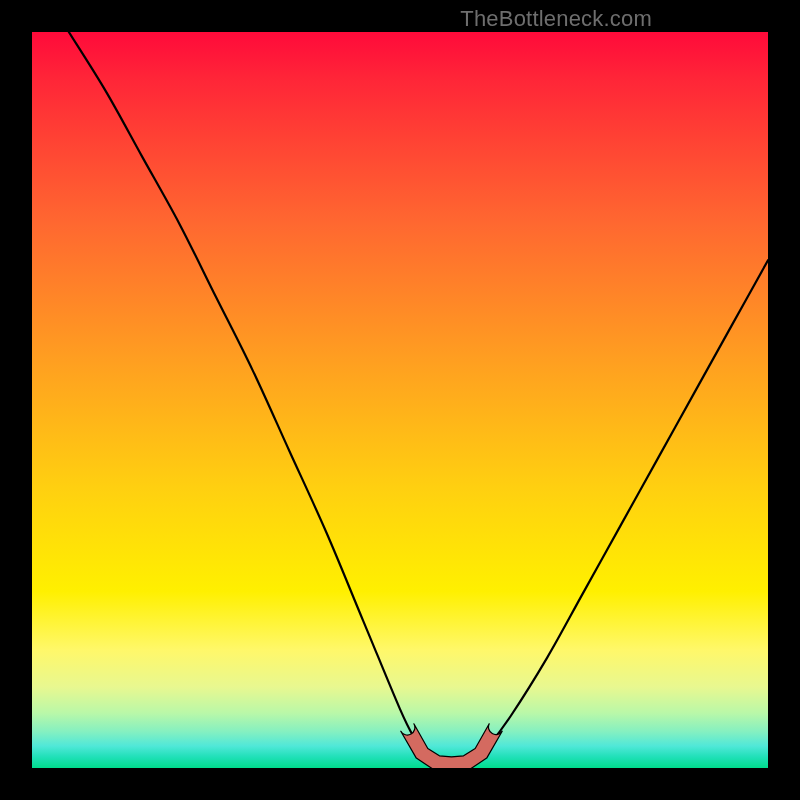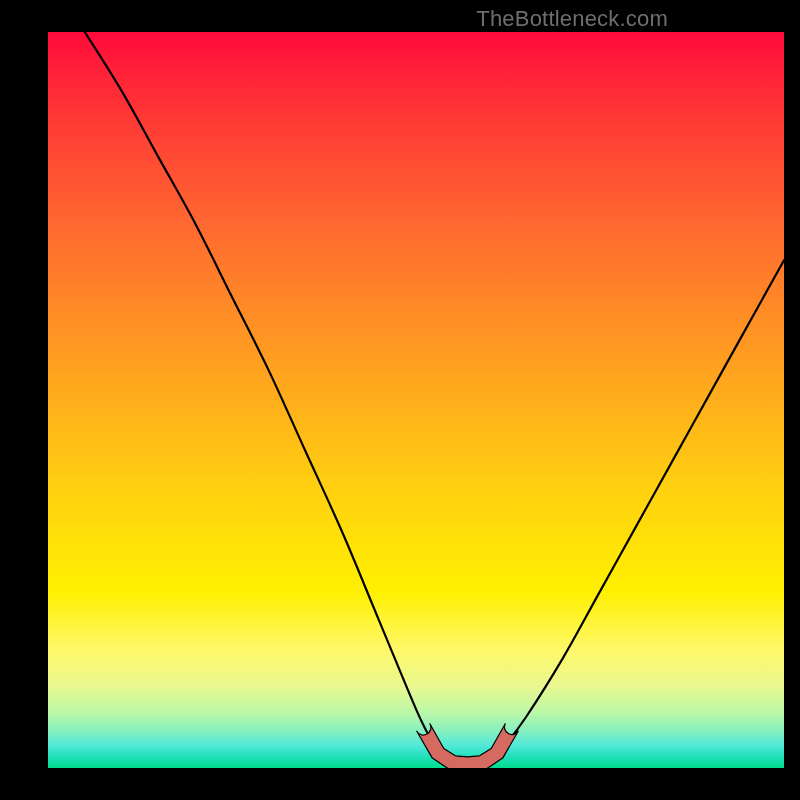--- a/index.html
+++ b/index.html
@@ -6,21 +6,21 @@
     margin: 0;
     padding: 0;
     width: 800px;
     height: 800px;
     background: #000;
     overflow: hidden;
     font-family: Arial, Helvetica, sans-serif;
   }
   .frame {
     position: absolute;
-    left: 16px; top: 0;
+    left: 0; top: 0;
     width: 664px; height: 800px;
     background: #000;
   }
   .plot-area {
     position: absolute;
     left: 32px;
     top: 32px;
     width: 736px;
     height: 736px;
     overflow: hidden;

